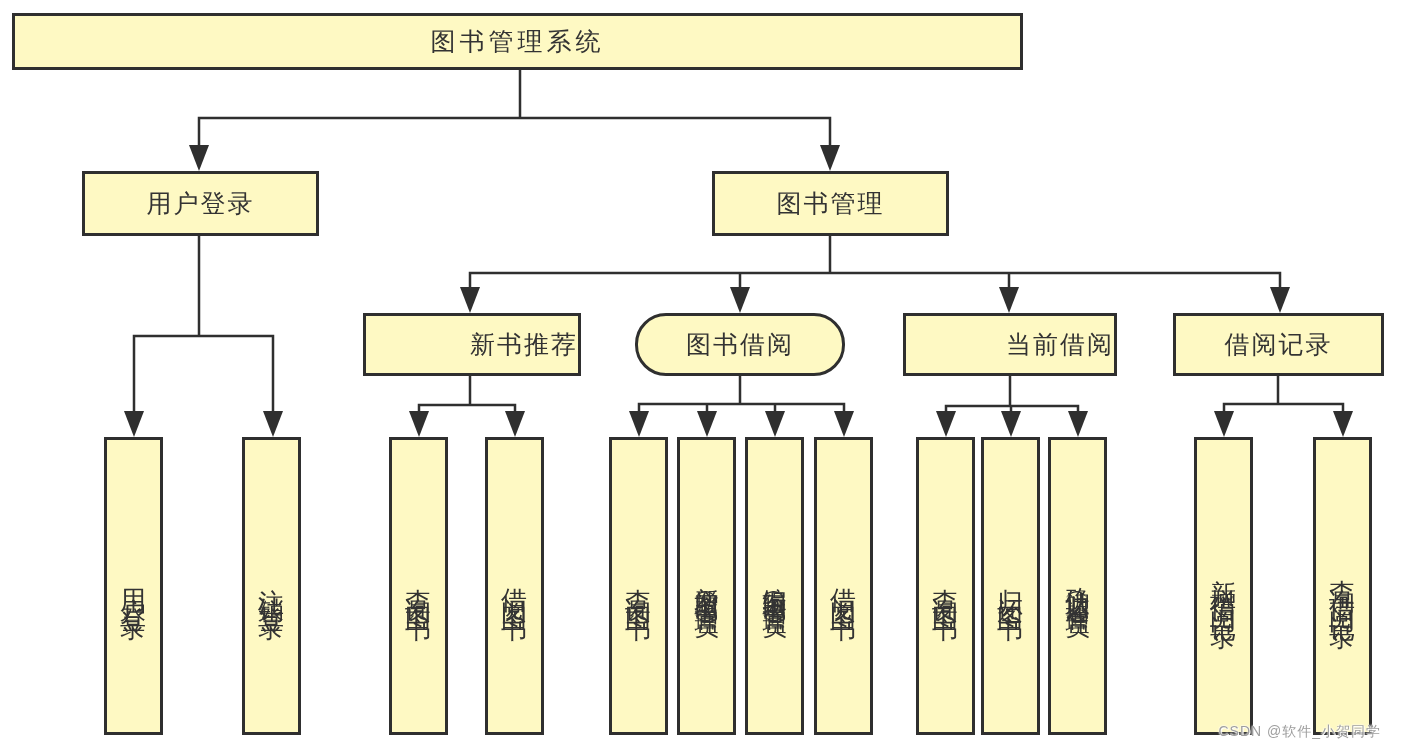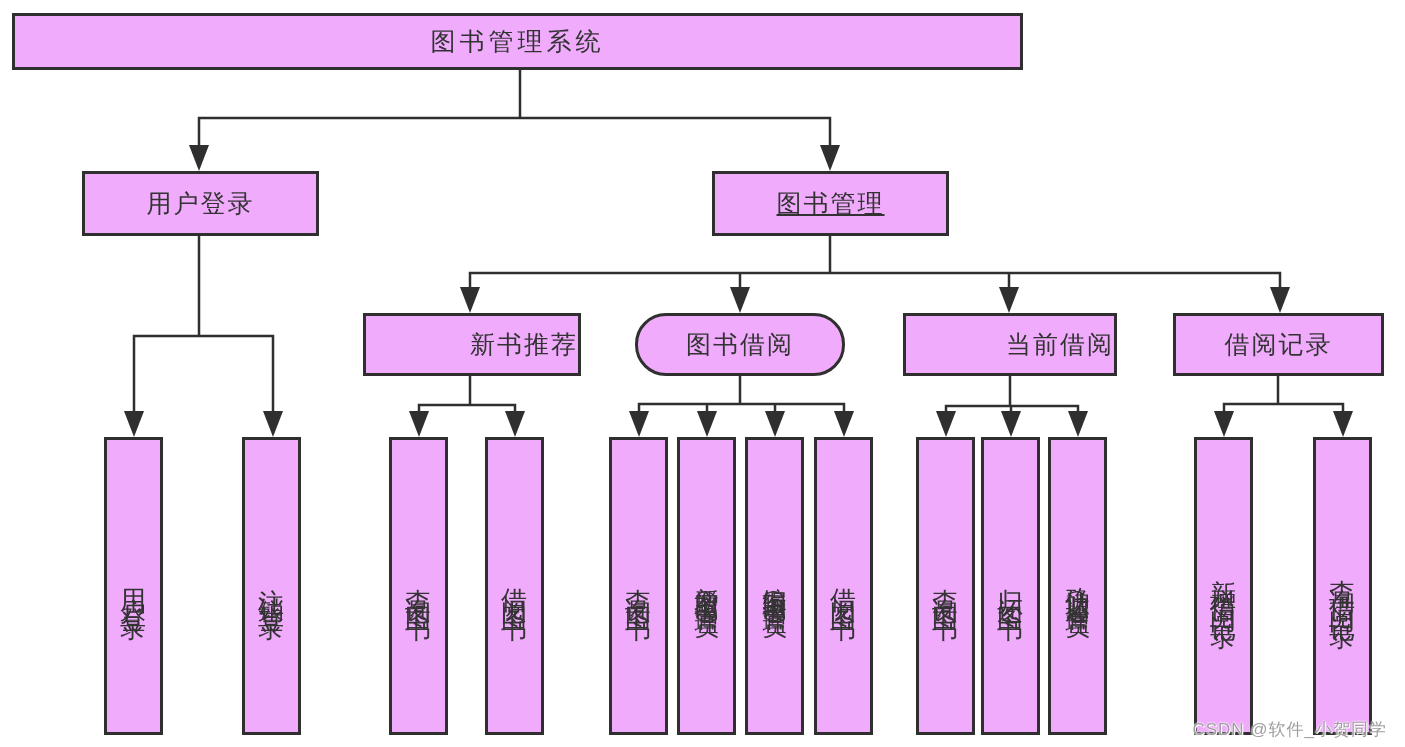--- a/index.html
+++ b/index.html
@@ -8,35 +8,35 @@
     --wm:#9e9e9e;
     --bg:#ffffff;
   }
   html,body{margin:0;padding:0;background:var(--bg);}
   .canvas{
     position:relative;width:1405px;height:747px;background:var(--bg);
     font-family:"Liberation Sans",sans-serif;overflow:hidden;
   }
   .wires{position:absolute;left:0;top:0;width:1405px;height:747px;color:var(--line);}
   .box{
-    position:absolute;box-sizing:border-box;background:#f0abfc;
+    position:absolute;box-sizing:border-box;background:#fef9c3;
     border:3px solid var(--line);display:flex;align-items:center;justify-content:center;
     color:var(--text);z-index:2;
   }
   .hlabel{font-size:25px;letter-spacing:2px;white-space:nowrap;line-height:1;}
   .title-box .hlabel{letter-spacing:4px;}
   .leaf{top:437px;width:59px;height:298px;}
   .vlabel{
     writing-mode:vertical-rl;text-orientation:mixed;
     font-size:26px;letter-spacing:9px;line-height:1;white-space:nowrap;
   }
   .leaf.long .vlabel{font-size:24px;letter-spacing:4px;}
   .watermark{
-    position:absolute;right:18px;bottom:6px;z-index:5;
-    font-size:17px;letter-spacing:1px;color:var(--wm);
+    position:absolute;right:24px;bottom:6px;z-index:5;
+    font-size:14px;letter-spacing:1px;color:var(--wm);
     text-shadow:0 0 2px #fff,0 0 2px #fff,1px 1px 0 #fff;
   }
 </style>
 </head>
 <body>
 
 <div class="canvas">
 
   <svg class="wires" viewBox="0 0 1405 747" xmlns="http://www.w3.org/2000/svg">
 
@@ -102,21 +102,21 @@
     </g>
   </svg>
 
   <div class="box title-box" style="left:12px;top:13px;width:1011px;height:57px;">
     <span class="hlabel">图书管理系统</span>
   </div>
 
   <div class="box" style="left:82px;top:171px;width:237px;height:65px;">
     <span class="hlabel">用户登录</span>
   </div>
-  <div class="box" style="left:712px;top:171px;width:237px;height:65px;text-decoration:underline;">
+  <div class="box" style="left:712px;top:171px;width:237px;height:65px;">
     <span class="hlabel">图书管理</span>
   </div>
 
   <div class="box" style="left:363px;top:313px;width:218px;height:63px;justify-content:flex-end;">
     <span class="hlabel">新书推荐</span>
   </div>
   <div class="box" style="left:635px;top:313px;width:210px;height:63px;border-radius:31px;">
     <span class="hlabel">图书借阅</span>
   </div>
   <div class="box" style="left:903px;top:313px;width:214px;height:63px;justify-content:flex-end;">

